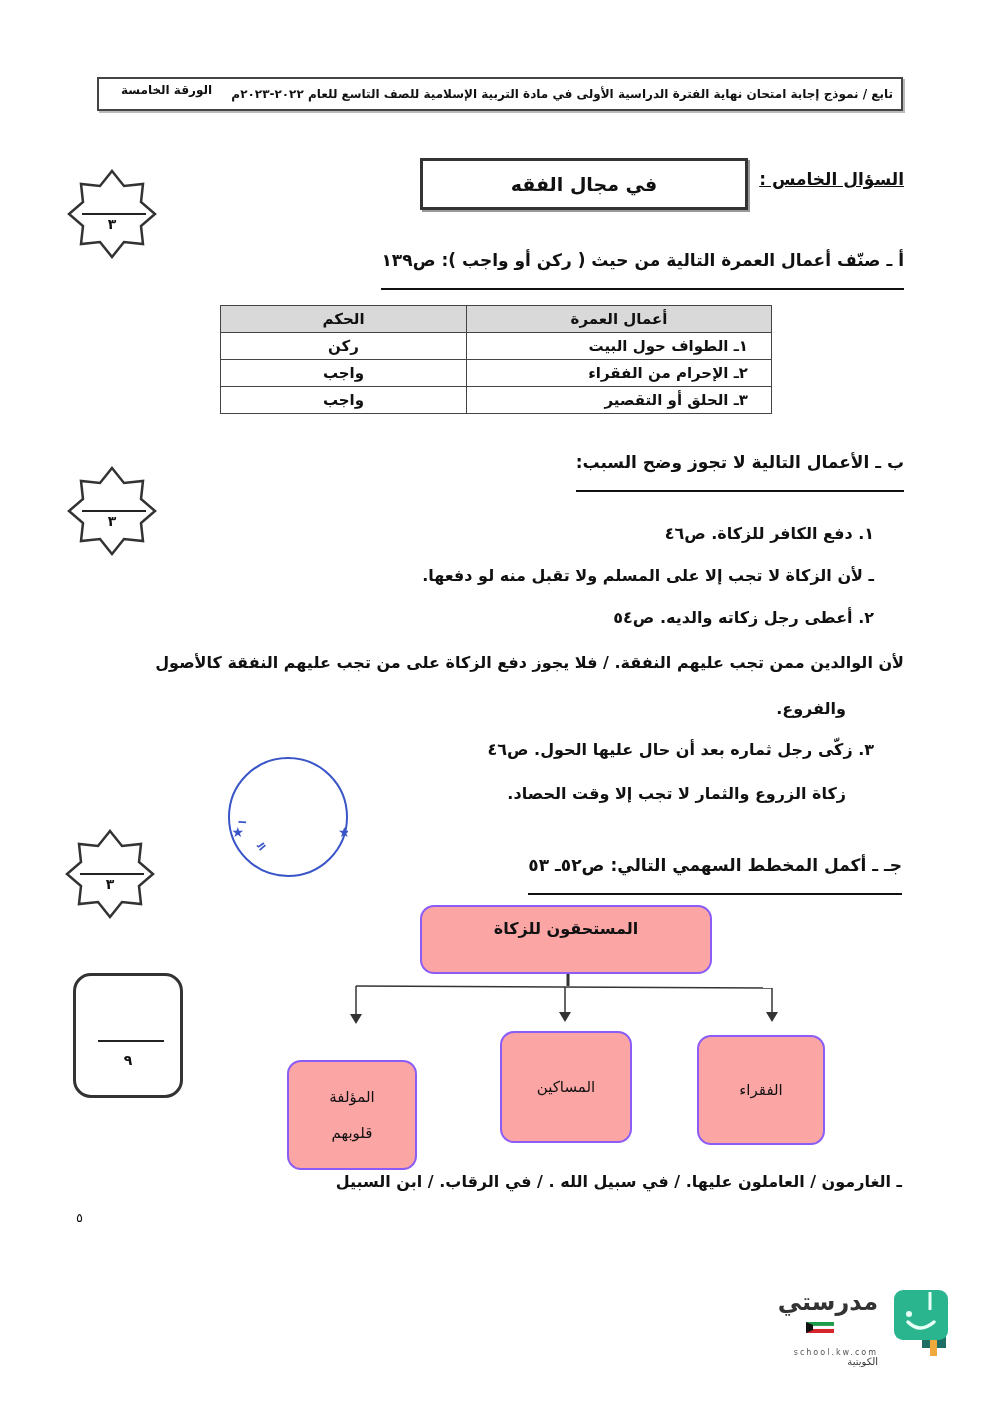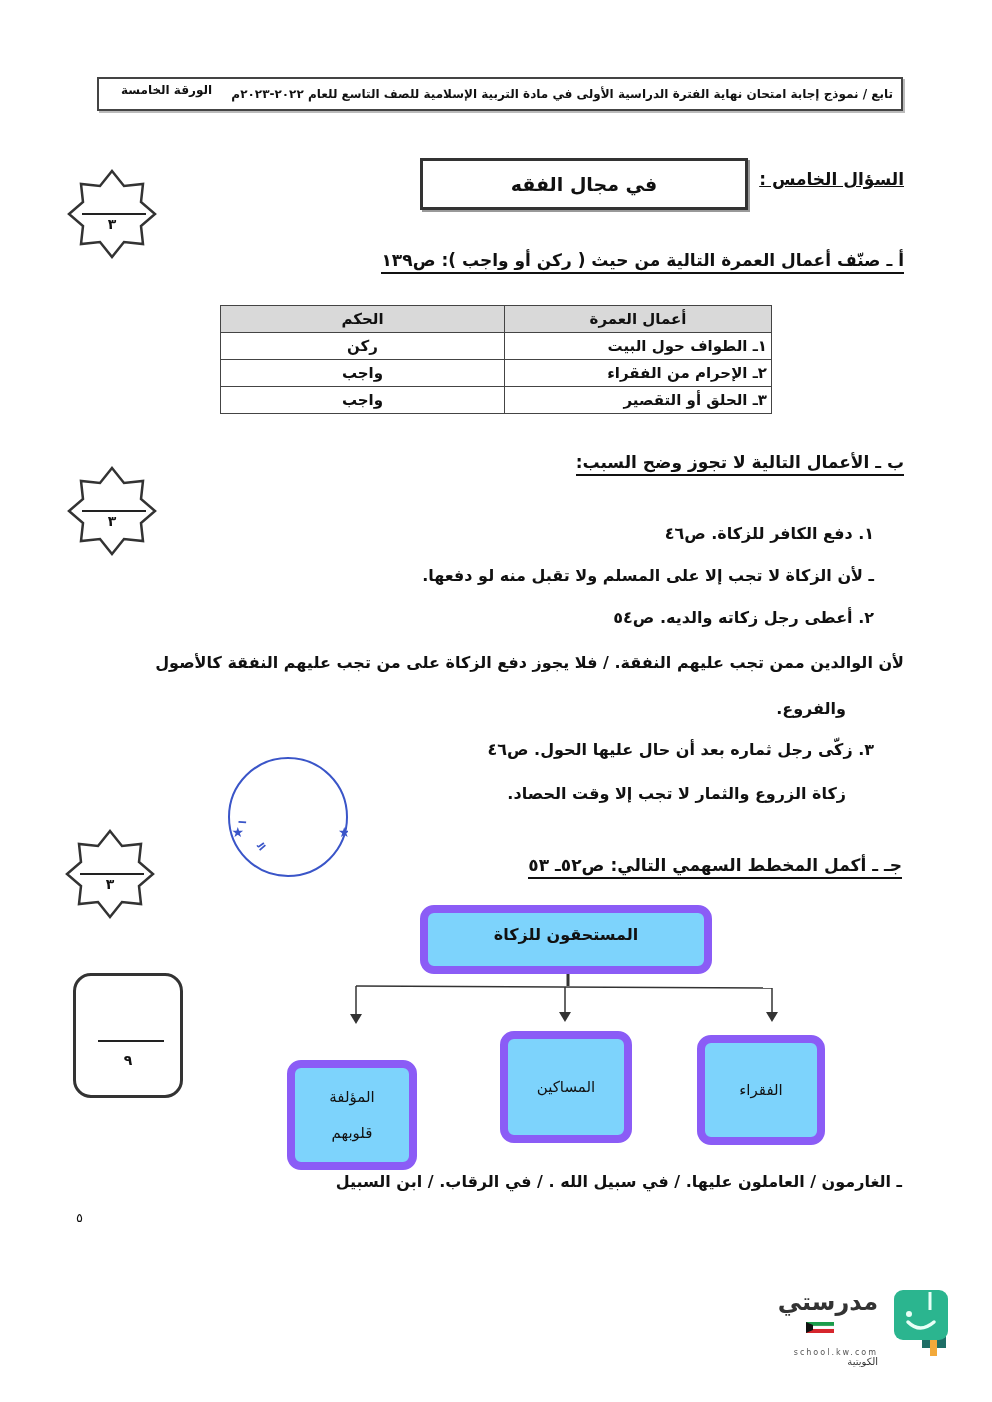--- a/index.html
+++ b/index.html
@@ -22,29 +22,29 @@
     .q-label { right: 88px; top: 169px; font-size: 17px; font-weight: bold; text-decoration: underline; direction: rtl; }
     .domain-box {
       left: 420px; top: 158px; width: 328px; height: 52px;
       border: 3px solid #333; box-sizing: border-box; box-shadow: 2px 2px 0 #999;
       display: flex; align-items: center; justify-content: center;
     }
     .domain-box span { font-size: 19px; font-weight: bold; }
 
     .section-heading {
       font-size: 17px; font-weight: bold; white-space: nowrap; direction: rtl;
-      border-bottom: 2px solid #111; padding-bottom: 2px;
+      border-bottom: 2px solid #111; padding-bottom: 18px;
     }
 
     
     .umrah-table {
       left: 220px; top: 305px; width: 552px; border-collapse: collapse;
       direction: rtl; font-size: 15px; font-weight: bold;
     }
-    .umrah-table th, .umrah-table td { border: 1.5px solid #444; height: 26px; padding: 0 4px; }
+    .umrah-table th, .umrah-table td { border: 1.5px solid #444; height: 26px; padding: 0 23px; }
     .umrah-table th { background: #d9d9d9; font-weight: bold; }
     .umrah-table .col-act { width: 258px; text-align: right; }
     .umrah-table .col-rule { text-align: center; }
     .umrah-table th.col-act { text-align: center; }
 
     .line { font-size: 16px; font-weight: bold; white-space: nowrap; direction: rtl; }
 
     
     .star { width: 92px; height: 92px; }
     .star svg { width: 92px; height: 92px; }
@@ -59,21 +59,21 @@
 
     
     .stamp {
       left: 228px; top: 757px; width: 120px; height: 120px;
       border: 2px solid #3a55c8; border-radius: 50%; box-sizing: border-box;
     }
     .stamp svg { position: absolute; left: -2px; top: -2px; }
 
     
     .rbox {
-      border: 8px solid #8b5cf6; border-radius: 14px; box-sizing: border-box; background: #7dd3fc;
+      border: 2px solid #8b5cf6; border-radius: 14px; box-sizing: border-box; background: #fca5a5;
       display: flex; align-items: center; justify-content: center; text-align: center; direction: rtl;
       font-size: 15px;
     }
     .diag-lines { left: 340px; top: 968px; }
 
     .page-num { left: 76px; top: 1210px; font-size: 13px; }
 
     
     .logo { left: 780px; top: 1288px; width: 172px; height: 70px; }
     .logo-name { right: 74px; top: 0px; font-size: 24px; font-weight: bold; color: #333; direction: rtl; }

